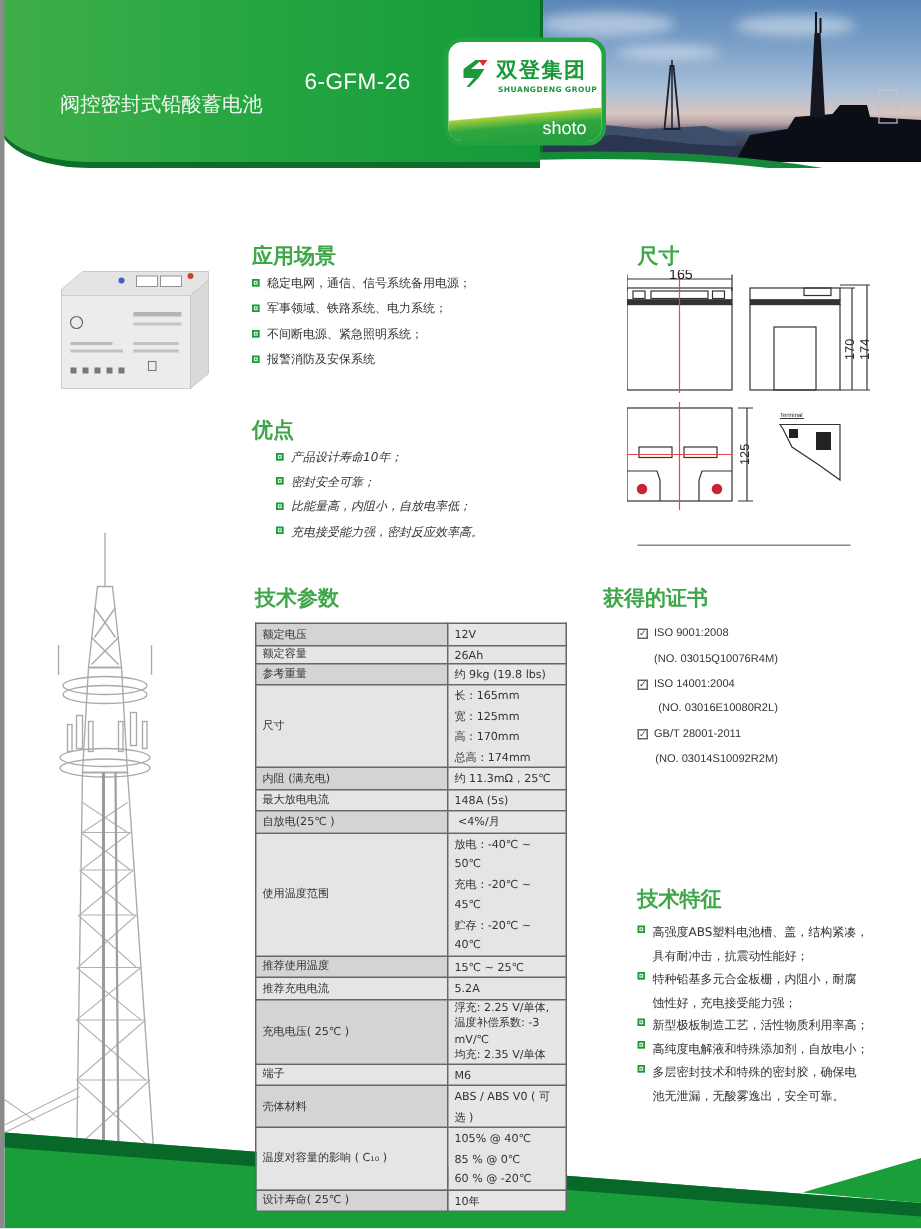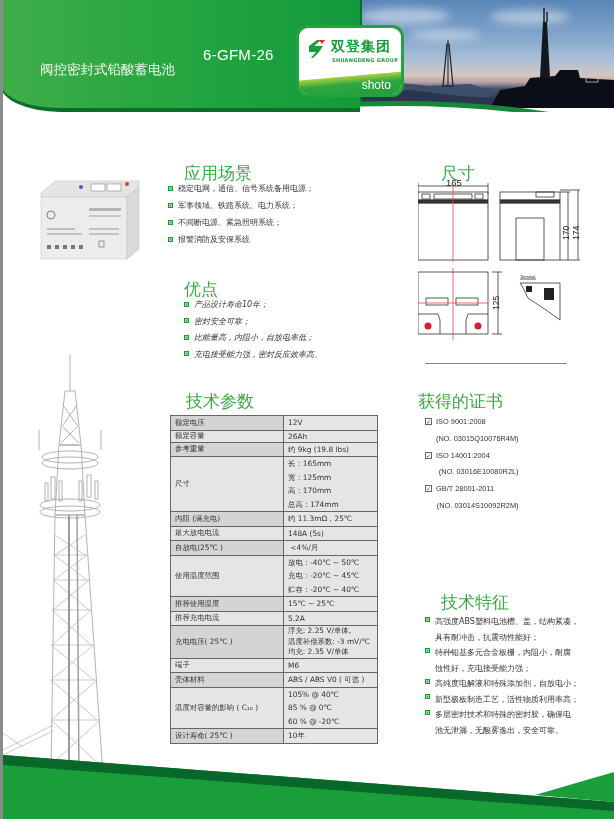--- a/index.html
+++ b/index.html
@@ -32,34 +32,34 @@
       background: linear-gradient(175deg, transparent 0%, transparent 20%, #a6cf3b 22%, #2fa640 40%, #1a9538 100%); }
     .logo-shoto { position: absolute; right: 10px; top: 50px; color: #fff; font-size: 12px; font-family: "Liberation Sans", sans-serif; }
 
     
     .tower { position: absolute; left: 3px; top: 355px; width: 160px; height: 420px; }
 
     
     .footer { position: absolute; left: 0; top: 740px; width: 614px; height: 79px; }
 
     
-    .section-title { position: absolute; color: #3fa74a; font-size: 17px; font-weight: normal; margin-left: 16px; }
+    .section-title { position: absolute; color: #3fa74a; font-size: 14px; font-weight: bold; }
     .bullet-list { position: absolute; list-style: none; }
     .bullet-list li { position: relative; padding-left: 10px; font-size: 8px; color: #333; line-height: 11px; }
     .bullet-list li::before { content: ""; position: absolute; left: 0; top: 2.5px; width: 5px; height: 5px;
       background: #1c9a3a; box-shadow: inset 0 0 0 1.2px #1c9a3a, inset 0 0 0 2px #d5f0d8; }
     .bullet-list li .cont { display: block; }
 
     .battery-img { position: absolute; left: 33px; top: 175px; width: 115px; height: 88px; }
 
     
     .spec-table { position: absolute; left: 170px; top: 415px; width: 208px; border-collapse: collapse;
       border: 1.2px solid #666; font-size: 7.4px; color: #333; }
     .spec-table td { border: 0.8px solid #666; padding: 0 4px; vertical-align: middle; }
-    .spec-table td.k { width: 113px; }
+    .spec-table td.k { width: 128px; }
     .spec-table tr.shade td.k { background: #d4d4d4; }
     .spec-table tr.shade td.v { background: #e6e6e6; }
     .spec-table tr.plain td { background: #e5e5e5; }
     .spec-table .line { display: block; line-height: 13.5px; }
     .spec-table .line.tight { line-height: 10.5px; }
 
     
     .dims { position: absolute; left: 418px; top: 180px; width: 165px; height: 170px; }
     .divider { position: absolute; height: 1px; background: #888; }
 
@@ -377,24 +377,24 @@
   <ul class="bullet-list" style="left:425px;top:614px;">
     <li style="line-height:15.5px">
         <span class="cont">高强度ABS塑料电池槽、盖，结构紧凑，</span>
         <span class="cont">具有耐冲击，抗震动性能好；</span>
       </li>
     <li style="line-height:15.5px">
         <span class="cont">特种铅基多元合金板栅，内阻小，耐腐</span>
         <span class="cont">蚀性好，充电接受能力强；</span>
       </li>
     <li style="line-height:15.5px">
-        <span class="cont">高纯度电解液和特殊添加剂，自放电小；</span>
+        <span class="cont">新型极板制造工艺，活性物质利用率高；</span>
       </li>
     <li style="line-height:15.5px">
-        <span class="cont">新型极板制造工艺，活性物质利用率高；</span>
+        <span class="cont">高纯度电解液和特殊添加剂，自放电小；</span>
       </li>
     <li style="line-height:15.5px">
         <span class="cont">多层密封技术和特殊的密封胶，确保电</span>
         <span class="cont">池无泄漏，无酸雾逸出，安全可靠。</span>
       </li>
   </ul>
 
   <div class="left-edge"></div>
 </div>
 

